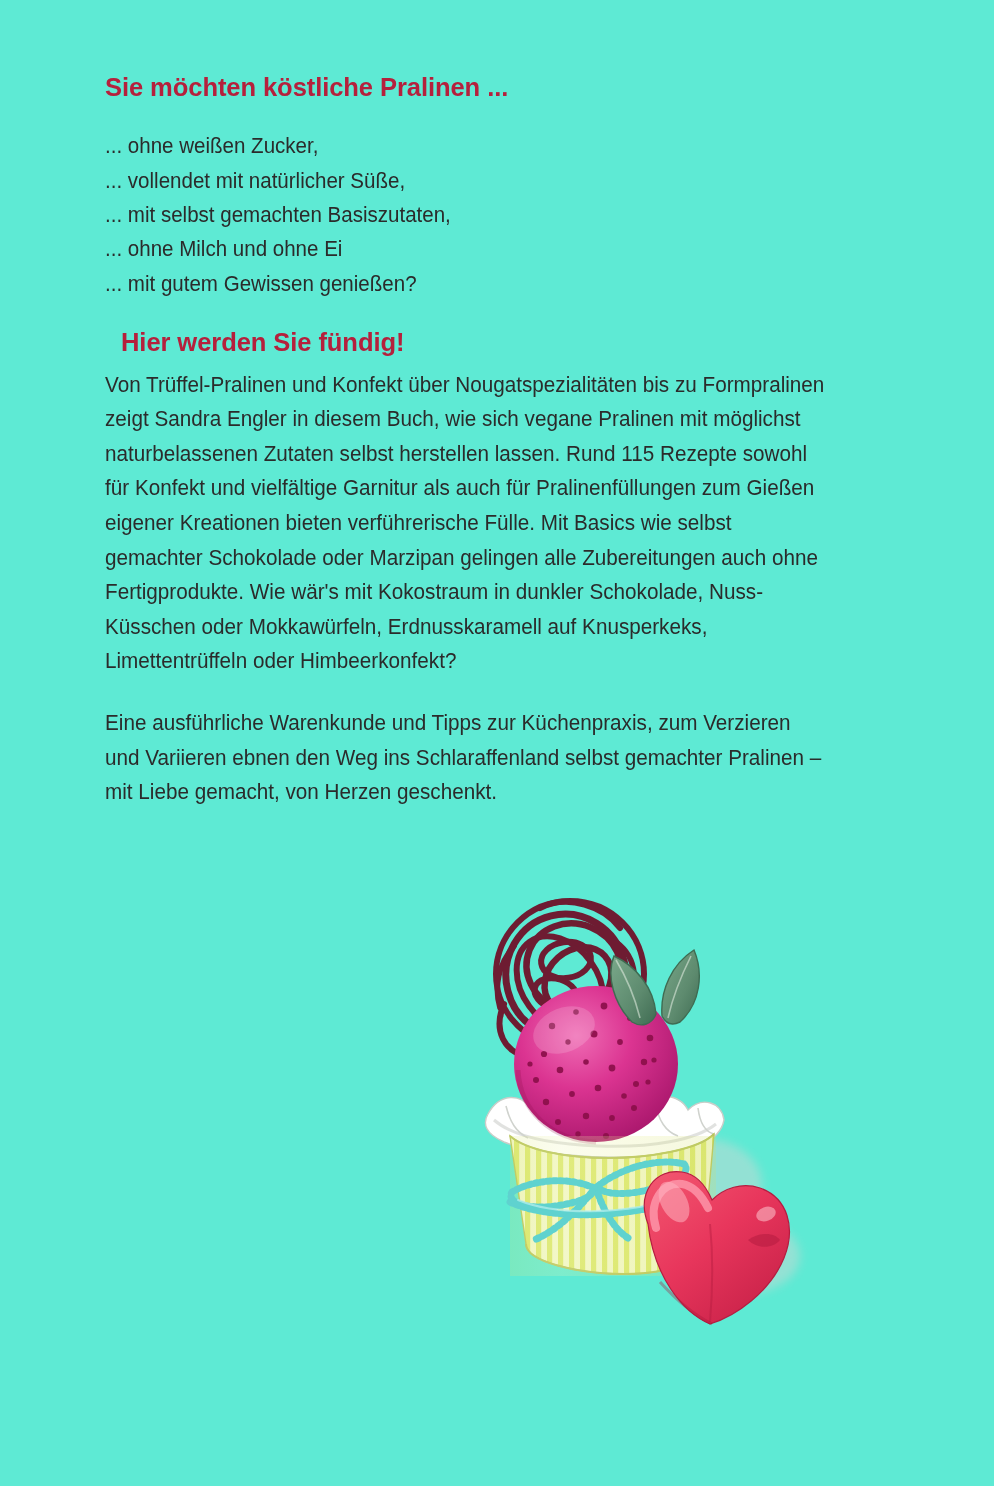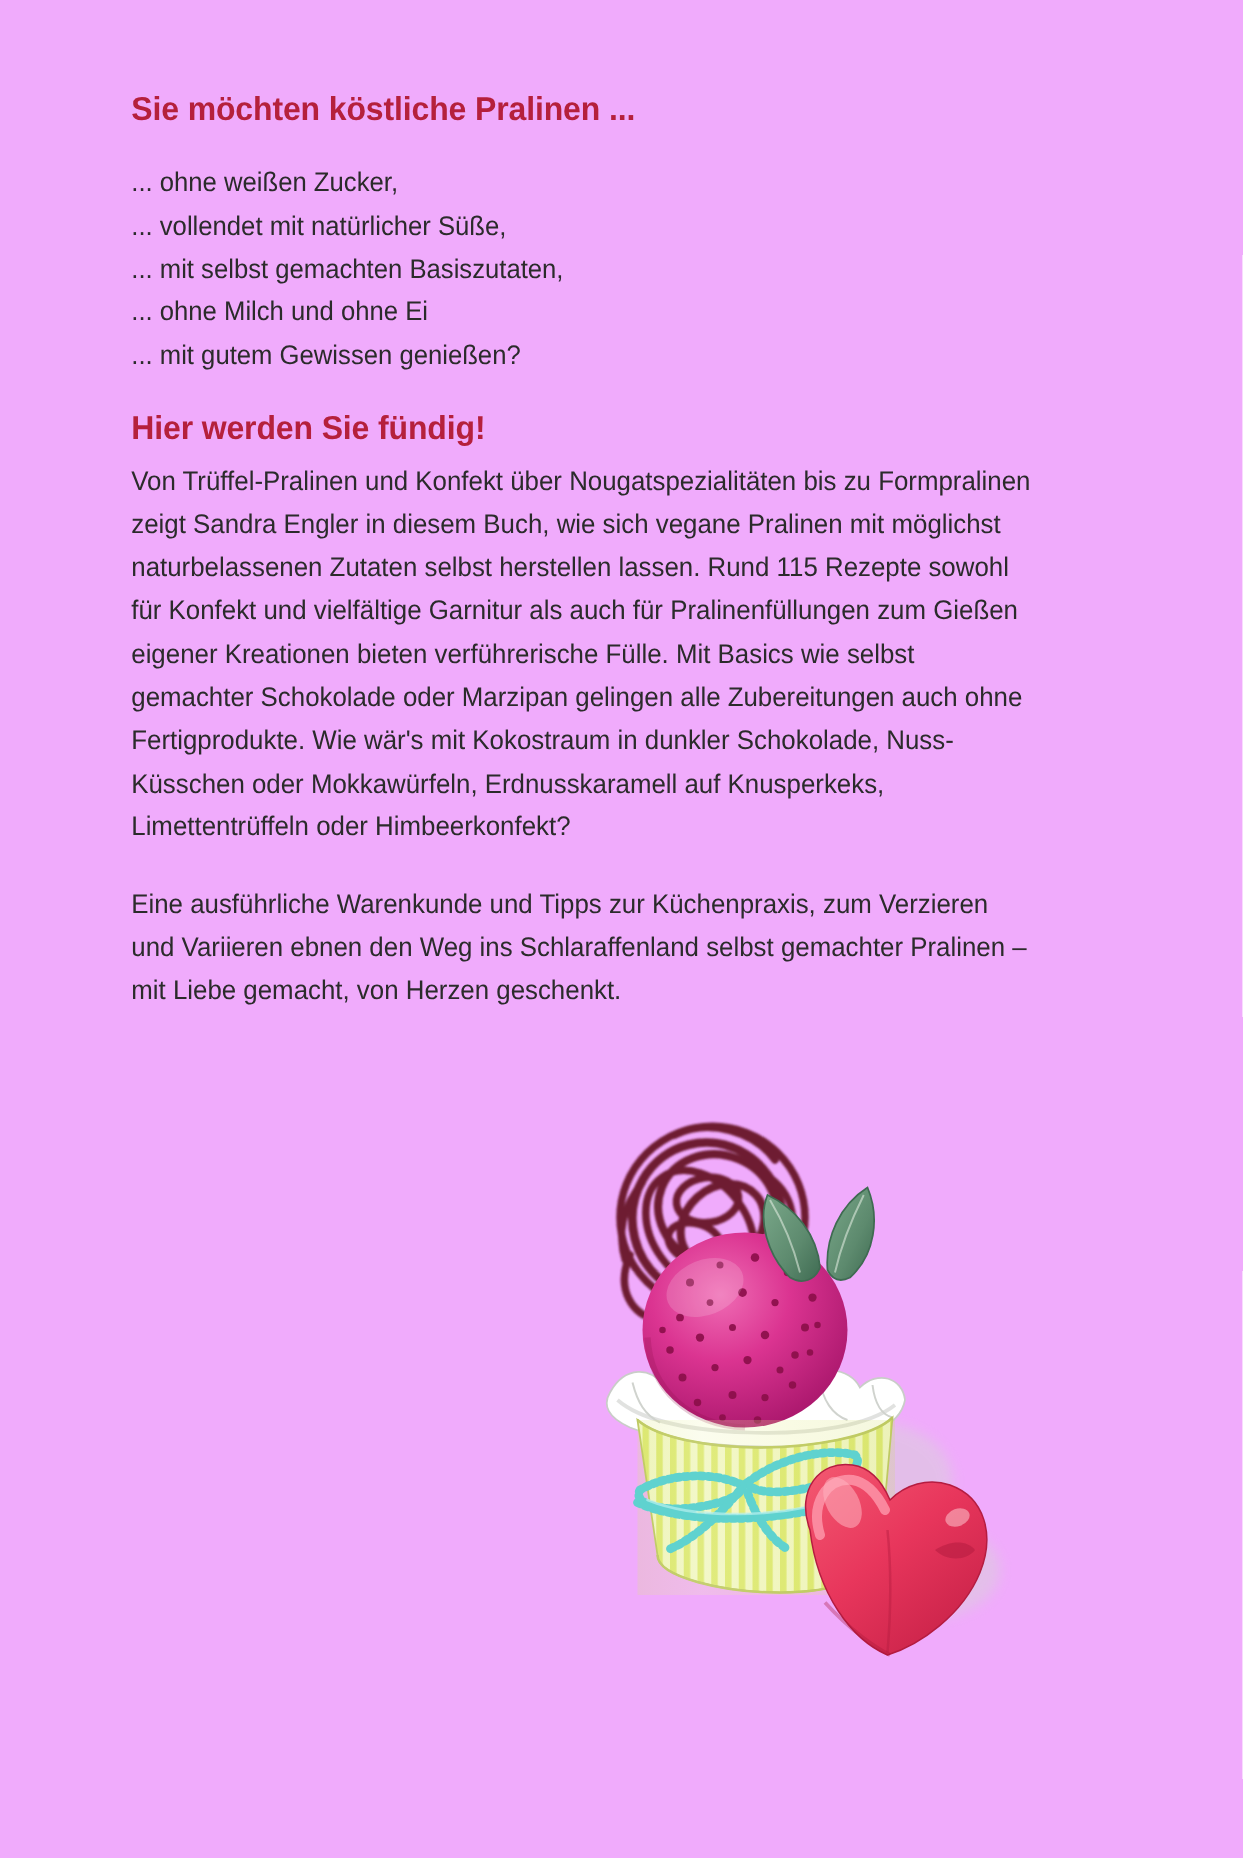--- a/index.html
+++ b/index.html
@@ -14,21 +14,21 @@
     position: relative;
     overflow: hidden;
     font-family: "Liberation Sans", "DejaVu Sans", sans-serif;
     color: #2b2b2b;
     -webkit-font-smoothing: antialiased;
   }
 
   .page {
     position: absolute;
     inset: 0;
-    background: #f0abfc;
+    background: #5eead4;
     text-decoration: underline;
   }
 
   .content {
     position: absolute;
     left: 105px;
     top: 72px;
     width: 720px;
   }
 
@@ -51,21 +51,21 @@
   }
   .bullets li {
     font-size: 21.5px;
     line-height: 34.4px;
     color: #2b2b2b;
     white-space: nowrap;
     transform: scaleX(0.955);
     transform-origin: left center;
   }
 
-  .heading-2-wrap { margin-top: 26px; }
+  .heading-2-wrap { margin-top: 26px; margin-left: 16px; }
 
   .para {
     font-size: 21.5px;
     line-height: 34.6px;
     color: #2b2b2b;
     margin: 9px 0 0 0;
     text-align: left;
     transform: scaleX(0.962);
     transform-origin: left top;
     width: 104%;

